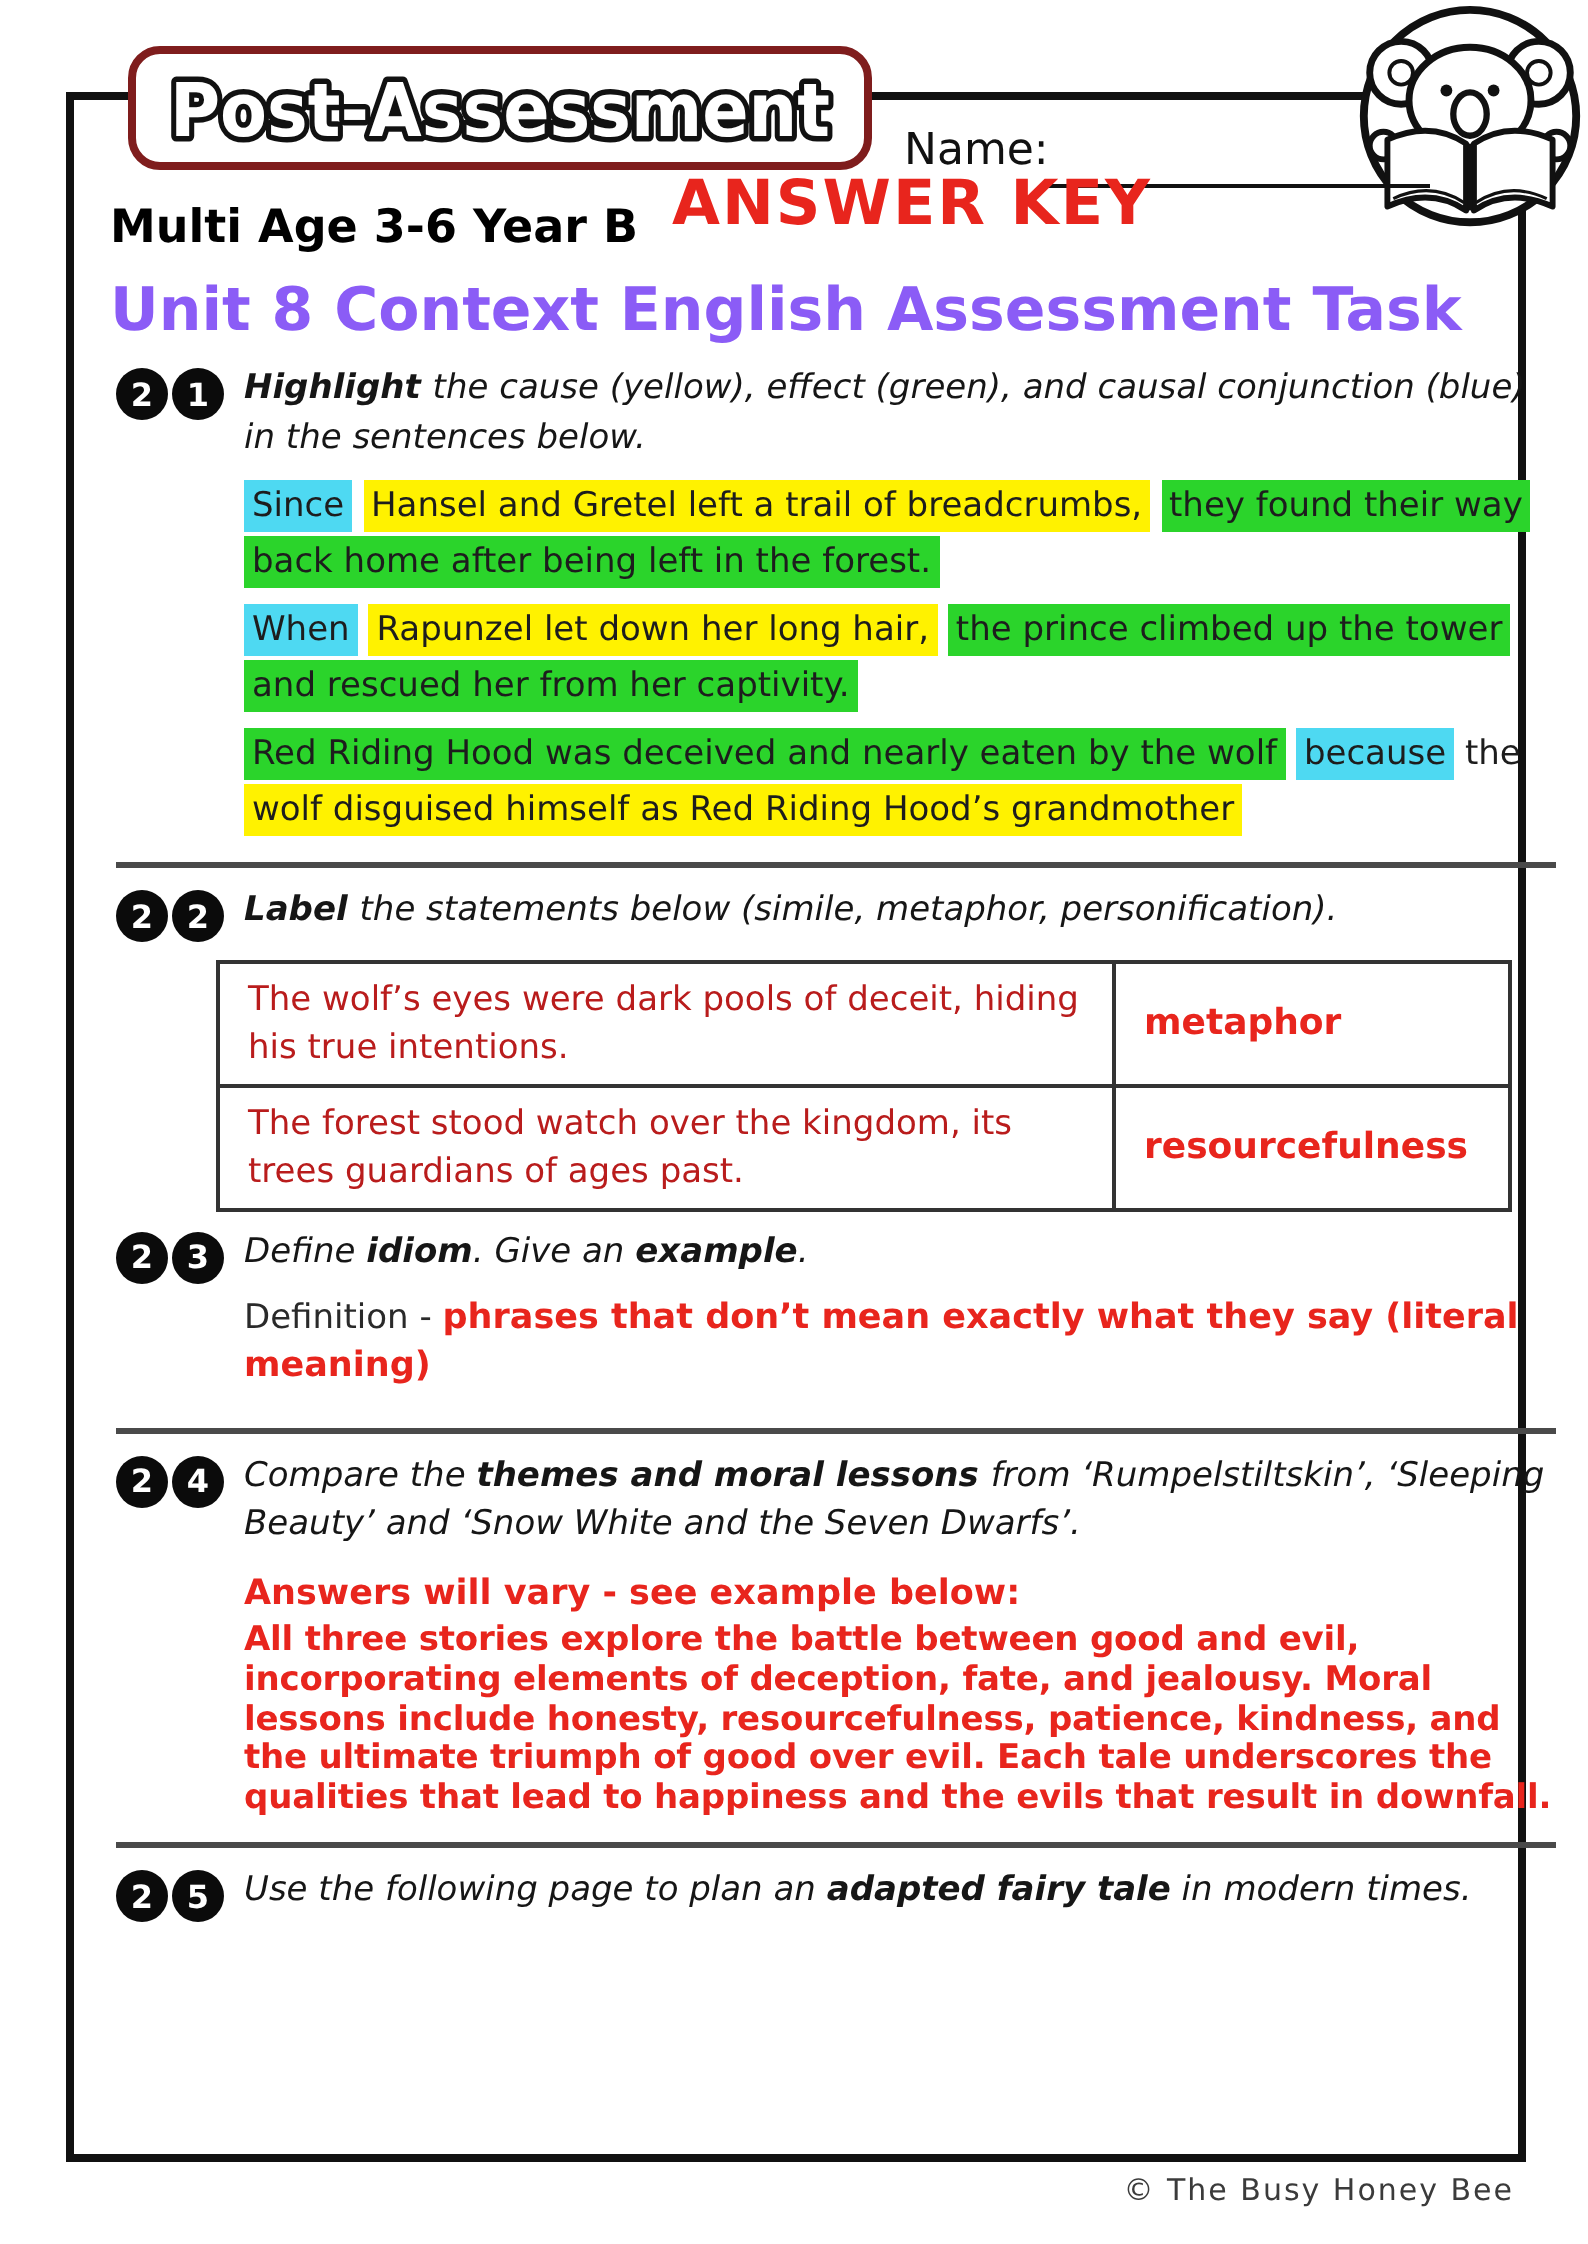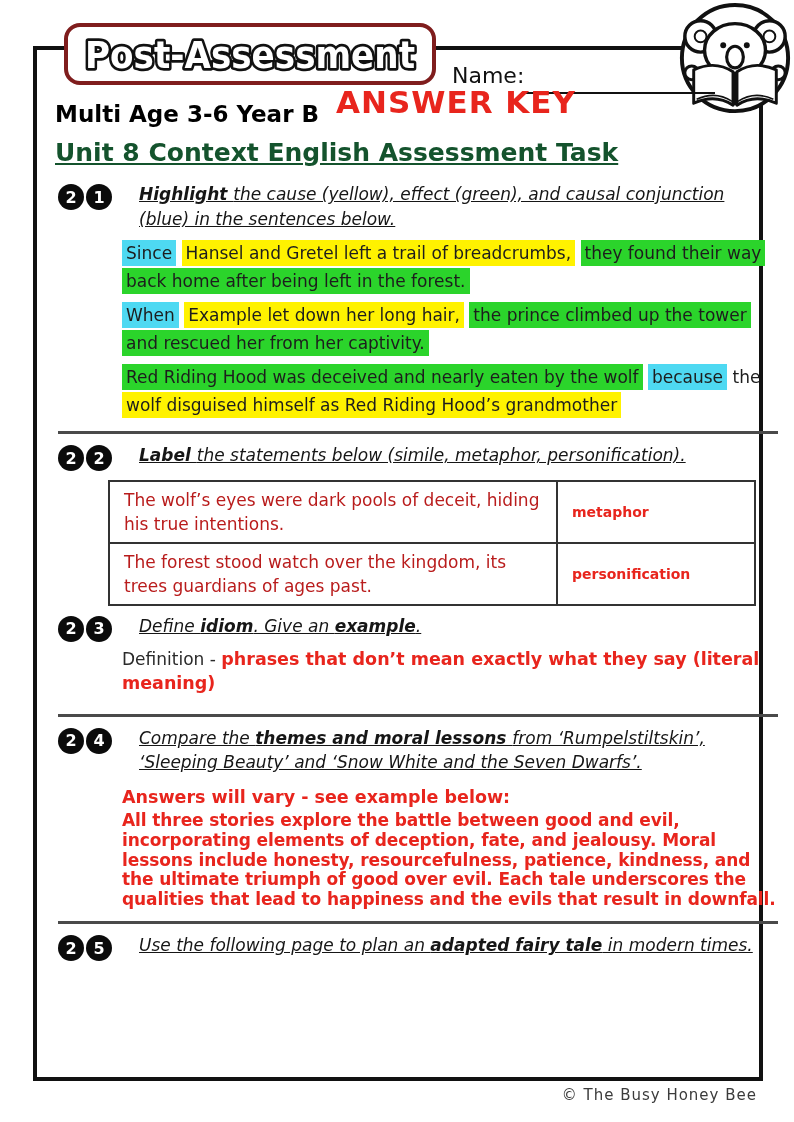--- a/index.html
+++ b/index.html
@@ -9,45 +9,45 @@
                border:4px solid #111;}
   .title-box{position:absolute;left:64px;top:23px;width:372px;height:62px;background:#fff;
              border:4px solid #7f1d1d;border-radius:16px;display:flex;align-items:center;
              justify-content:center;box-sizing:border-box;}
   .koala{position:absolute;left:676px;top:1px;width:118px;height:118px;}
   .name-label{position:absolute;left:452px;top:63px;font-size:22px;color:#111;}
   .name-line{position:absolute;left:521px;top:92px;width:194px;border-top:2px solid #111;}
   .header-course{position:absolute;left:55px;top:101px;font-size:23px;font-weight:bold;color:#000000;}
   .header-key{position:absolute;left:336px;top:84px;font-size:31px;font-weight:bold;
               color:var(--red,#e8251d);letter-spacing:1px;}
-  .header-unit{position:absolute;left:55px;top:138px;font-size:25px;font-weight:bold;color:#14532d;text-decoration:underline;}
+  .header-unit{position:absolute;left:55px;top:138px;font-size:30px;font-weight:bold;color:#8b5cf6;}
 
   .questions{position:absolute;left:38px;top:182px;width:720px;padding-left:20px;}
   .q{display:flex;align-items:flex-start;}
   .badge{flex:0 0 64px;padding-top:2px;white-space:nowrap;}
   .badge .c{display:inline-flex;width:26px;height:26px;border-radius:50%;background:#0b0b0b;
             color:#fff;align-items:center;justify-content:center;font-weight:bold;
             font-size:16px;margin-right:2px;}
   .qcontent{flex:1;min-width:0;padding-right:2px;}
-  .prompt{margin:0 0 8px 17px;font-style:italic;font-size:17px;line-height:1.45;color:#161616;text-decoration:underline;}
+  .prompt{margin:0 0 8px 0;font-style:italic;font-size:17px;line-height:1.45;color:#161616;}
   .prompt .b{font-weight:bold;}
 
   .sent{margin:6px 0 5px 0;font-size:17px;line-height:28px;color:#1d1d1d;max-width:662px;}
   .hl{padding:3px 4px;-webkit-box-decoration-break:clone;box-decoration-break:clone;}
   .h-blue{background:var(--blue,#4ed9f2);}
   .h-yellow{background:var(--yellow,#fff200);}
   .h-green{background:var(--green,#2bd42b);}
   .h-none{background:none;padding:3px 0;}
 
   .sep{border:none;border-top:3px solid #4a4a4a;margin:7px 0 9px 0;}
 
   .label-table{border-collapse:collapse;margin:12px 0 8px -14px;width:648px;table-layout:fixed;}
   .label-table td{border:2.5px solid #333;font-size:17px;color:#b91c1c;
                   padding:6px 14px;line-height:24px;vertical-align:middle;}
-  .label-table td.ans{width:168px;color:var(--red,#e8251d);font-weight:bold;font-size:14px;}
+  .label-table td.ans{width:168px;color:var(--red,#e8251d);font-weight:bold;font-size:18px;}
 
   .ansline{margin:4px 0 12px 0;font-size:17px;line-height:24px;}
   .plain{color:#2a2a2a;}
   .red-b{color:var(--red,#e8251d);font-weight:bold;font-size:17.5px;}
   .red-head{margin:12px 0 4px 0;color:var(--red,#e8251d);font-weight:bold;font-size:17.5px;}
   .red-body{margin:2px 0 4px 0;color:var(--red,#e8251d);font-weight:bold;font-size:17px;
             line-height:1.17;letter-spacing:-0.1px;}
 
   .footer{position:absolute;left:0;top:1086px;width:757px;text-align:right;font-size:15px;
           color:#3b3b3b;letter-spacing:1px;}
@@ -97,21 +97,21 @@
       <div class="badge"><span class="c">2</span><span class="c">1</span></div>
       <div class="qcontent">
         <p class="prompt"><span class="b">Highlight </span><span>the cause (yellow), effect (green), and causal conjunction (blue) in the sentences below.</span></p>
         <p class="sent">
           <span class="hl h-blue">Since</span>
           <span class="hl h-yellow">Hansel and Gretel left a trail of breadcrumbs,</span>
           <span class="hl h-green">they found their way back home after being left in the forest.</span>
         </p>
         <p class="sent">
           <span class="hl h-blue">When</span>
-          <span class="hl h-yellow">Example let down her long hair,</span>
+          <span class="hl h-yellow">Rapunzel let down her long hair,</span>
           <span class="hl h-green">the prince climbed up the tower and rescued her from her captivity.</span>
         </p>
         <p class="sent">
           <span class="hl h-green">Red Riding Hood was deceived and nearly eaten by the wolf</span>
           <span class="hl h-blue">because</span>
           <span class="hl h-none">the</span>
           <span class="hl h-yellow">wolf disguised himself as Red Riding Hood’s grandmother</span>
         </p>
       </div>
     </div>
@@ -123,21 +123,21 @@
       <div class="qcontent">
         <p class="prompt"><span class="b">Label </span><span>the statements below (simile, metaphor, personification).</span></p>
         <table class="label-table">
           <tbody>
             <tr>
               <td>The wolf’s eyes were dark pools of deceit, hiding his true intentions.</td>
               <td class="ans">metaphor</td>
             </tr>
             <tr>
               <td>The forest stood watch over the kingdom, its trees guardians of ages past.</td>
-              <td class="ans">personification</td>
+              <td class="ans">resourcefulness</td>
             </tr>
           </tbody>
         </table>
       </div>
     </div>
 
     <div class="q">
       <div class="badge"><span class="c">2</span><span class="c">3</span></div>
       <div class="qcontent">
         <p class="prompt"><span>Define </span><span class="b">idiom</span><span>. Give an </span><span class="b">example</span><span>.</span></p>

